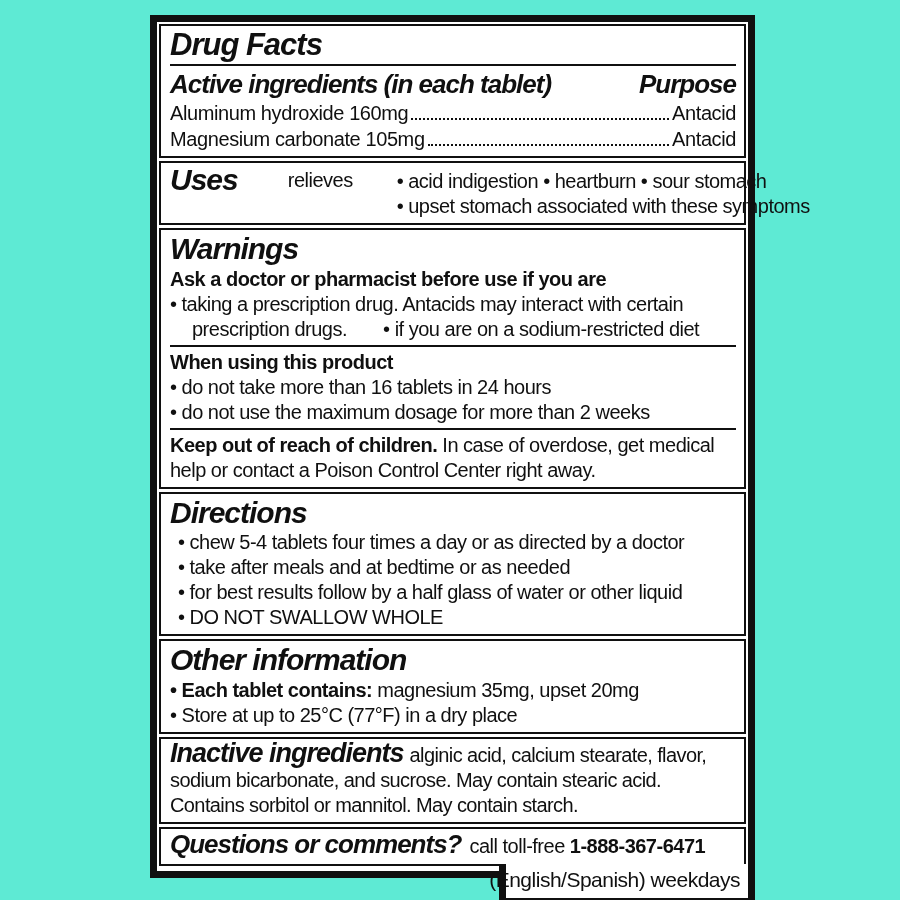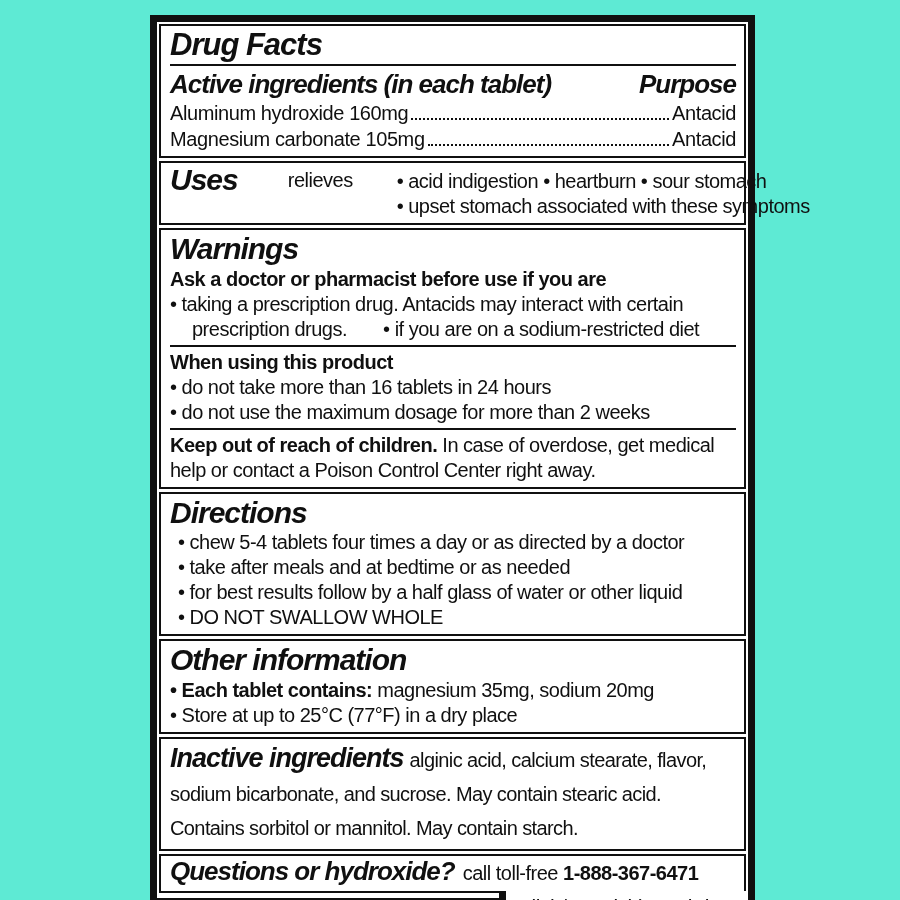--- a/index.html
+++ b/index.html
@@ -54,21 +54,21 @@
   .uses-items { margin-top:4px; }
   .uses-line { font-size:20px; line-height:25px; letter-spacing:-0.5px; white-space:nowrap; }
 
   .bullet-line { font-size:20px; line-height:25px; letter-spacing:-0.5px; }
   .hang { padding-left:22px; text-indent:-14px; }
   .wrapline { padding-left:22px; }
   .wrapline .inline-b2 { margin-left:31px; }
 
   .para { font-size:20px; line-height:25px; letter-spacing:-0.5px; }
 
-  .inactive-p { font-size:20px; line-height:34px; letter-spacing:-0.6px; }
+  .inactive-p { font-size:20px; line-height:25px; letter-spacing:-0.6px; }
   .inactive-h { font-size:27px; font-weight:bold; font-style:italic; letter-spacing:-1px; margin-right:6px; }
 
   .q-line { font-size:20px; line-height:27px; letter-spacing:-0.5px; white-space:nowrap; }
   .q-head { font-size:26px; font-weight:bold; font-style:italic; letter-spacing:-1px; margin-right:8px; }
   .q-phone { font-weight:bold; }
 </style>
 </head>
 <body>
 
 <div class="page">
@@ -126,34 +126,34 @@
       <div class="h-sec">Directions</div>
       <div class="bullet-line hang">• chew 5-4 tablets four times a day or as directed by a doctor</div>
       <div class="bullet-line hang">• take after meals and at bedtime or as needed</div>
       <div class="bullet-line hang">• for best results follow by a half glass of water or other liquid</div>
       <div class="bullet-line hang">• DO NOT SWALLOW WHOLE</div>
     </div>
 
     <div class="sec">
       <div class="h-sec">Other information</div>
       <div class="bullet-line">
-        <span class="bold">• Each tablet contains:</span><span> magnesium 35mg, sodium 20mg</span>
+        <span class="bold">• Each tablet contains:</span><span> magnesium 35mg, upset 20mg</span>
       </div>
       <div class="bullet-line">• Store at up to 25°C (77°F) in a dry place</div>
     </div>
 
     <div class="sec">
       <p class="inactive-p">
         <span class="inactive-h">Inactive ingredients</span><span>alginic acid, calcium stearate, flavor, sodium bicarbonate, and sucrose. May contain stearic acid. Contains sorbitol or mannitol. May contain starch.</span>
       </p>
     </div>
 
     <div class="sec">
       <div class="q-line">
-        <span class="q-head">Questions or hydroxide?</span><span>call toll-free </span><span class="q-phone">1-888-367-6471</span>
+        <span class="q-head">Questions or comments?</span><span>call toll-free </span><span class="q-phone">1-888-367-6471</span>
       </div>
     </div>
 
     <div class="tab">
       <span class="tab-text">(English/Spanish) weekdays</span>
     </div>
 
   </div>
 </div>
 

